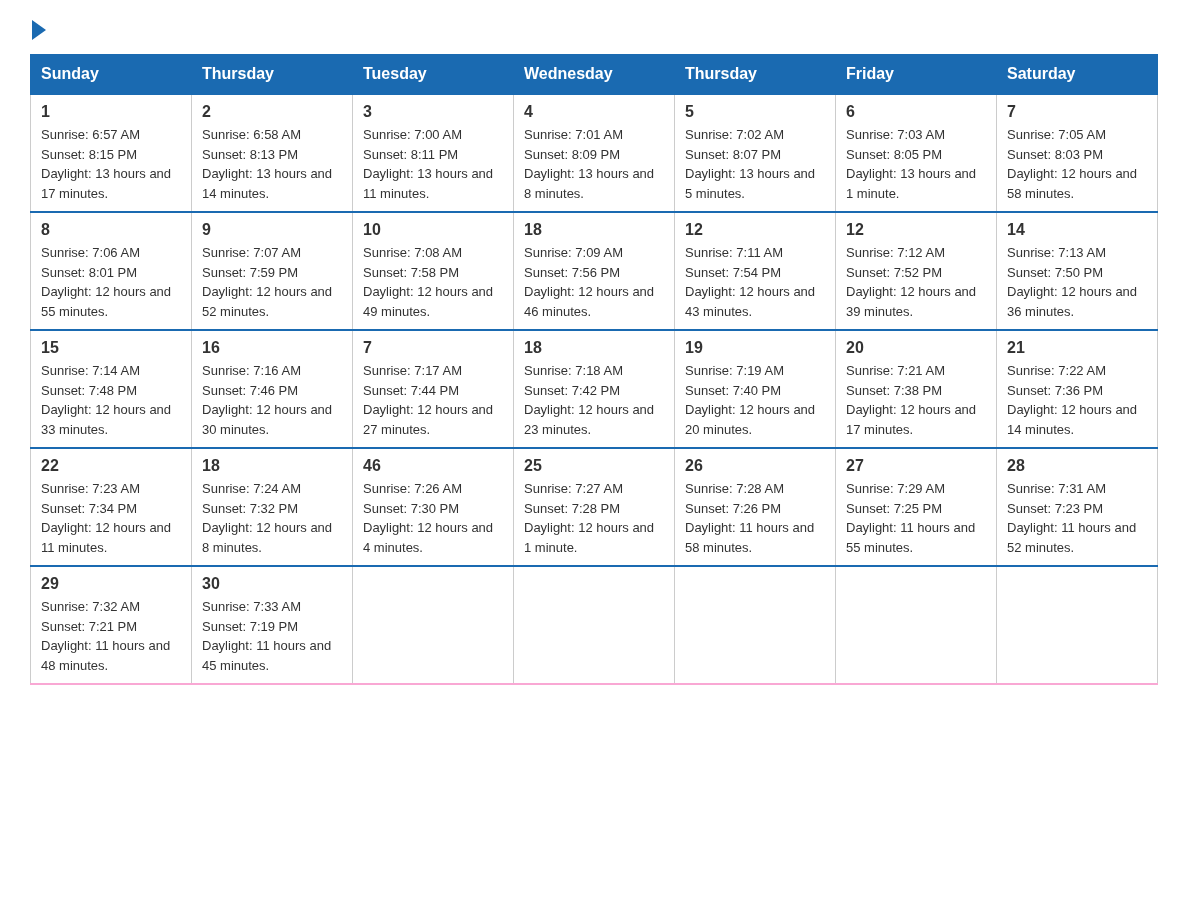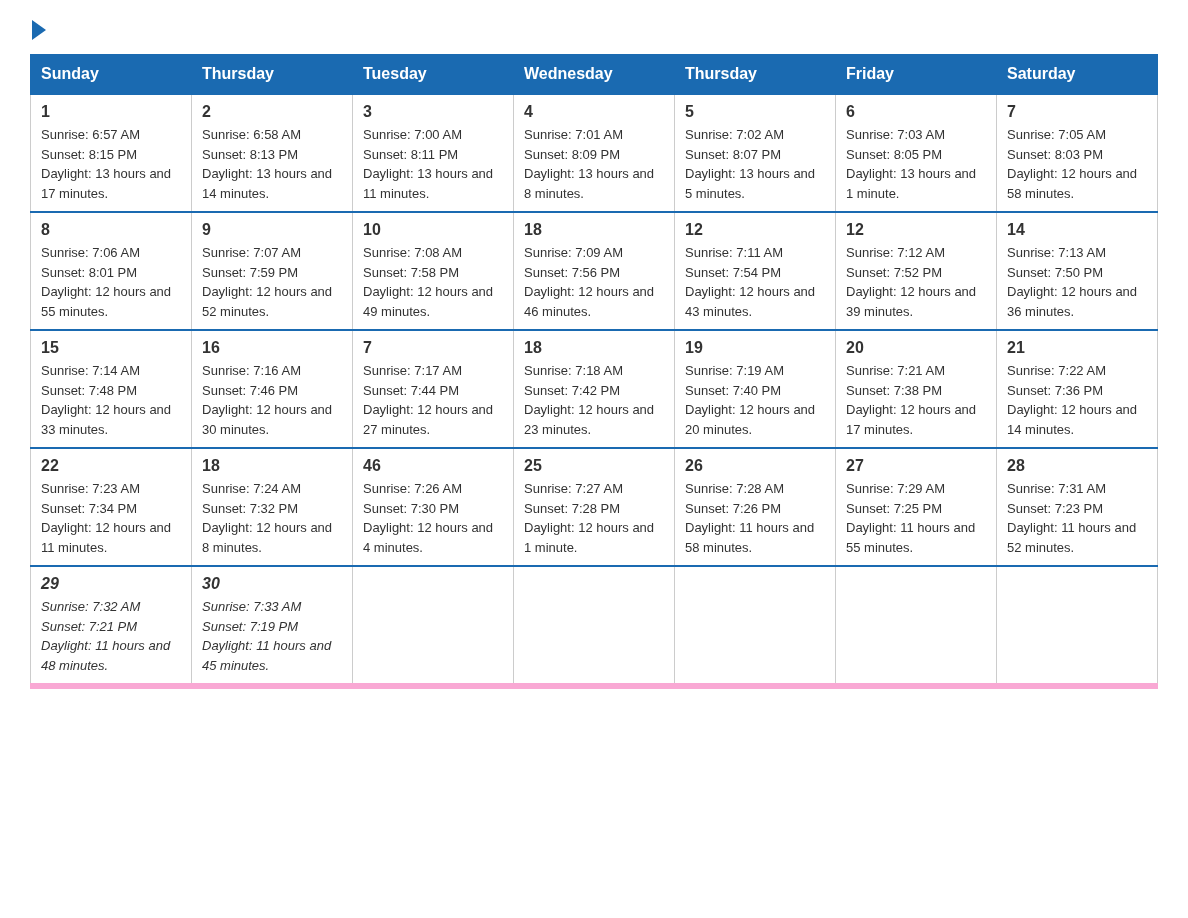--- a/index.html
+++ b/index.html
@@ -84,22 +84,21 @@
       font-weight: bold;
       display: block;
       margin-bottom: 4px;
     }
     tbody tr td .day-info {
       font-size: 13px;
       line-height: 1.5;
       color: #333;
     }
     tbody tr:last-child td {
-      border-bottom: 6px solid #f9a8d4;
-      font-style: italic;
+      border-bottom: 2px solid #f9a8d4;
     }
     tbody tr:first-child td {
       border-top: 2px solid #1a6ab1;
     }
     tbody tr td:empty {
       background: #fff;
     }
     .row-divider td {
       border-top: 2px solid #1a6ab1;
     }

